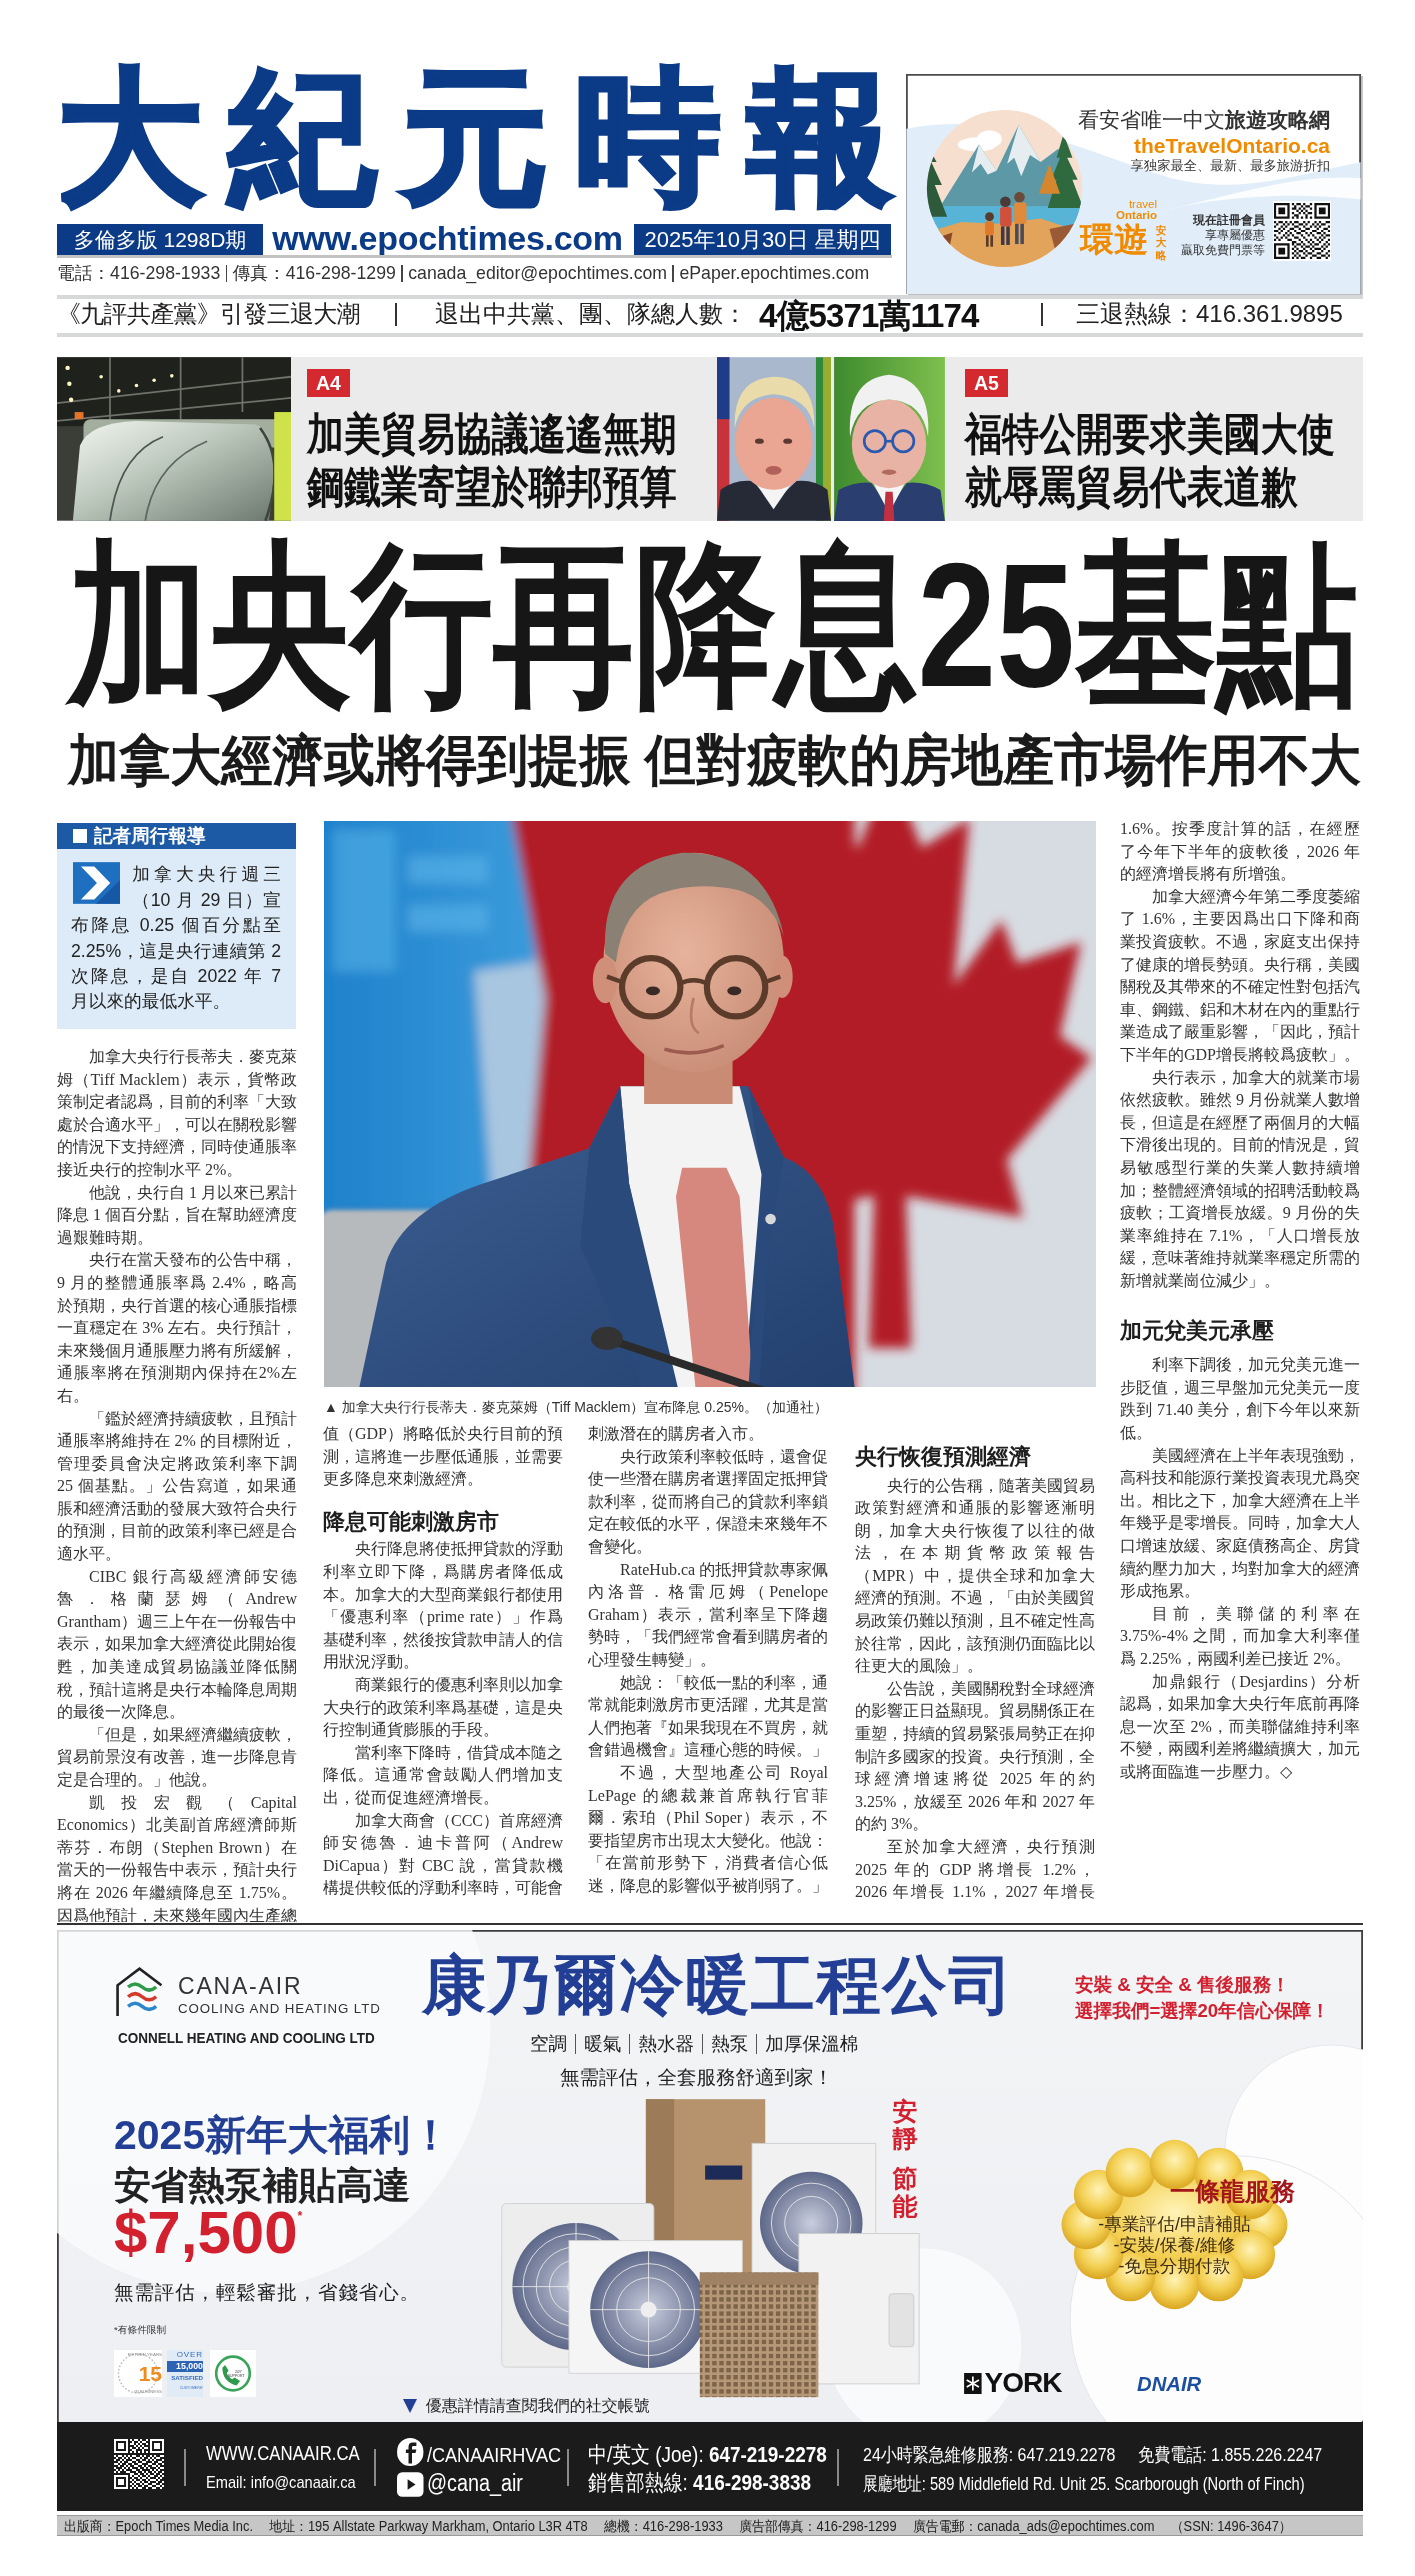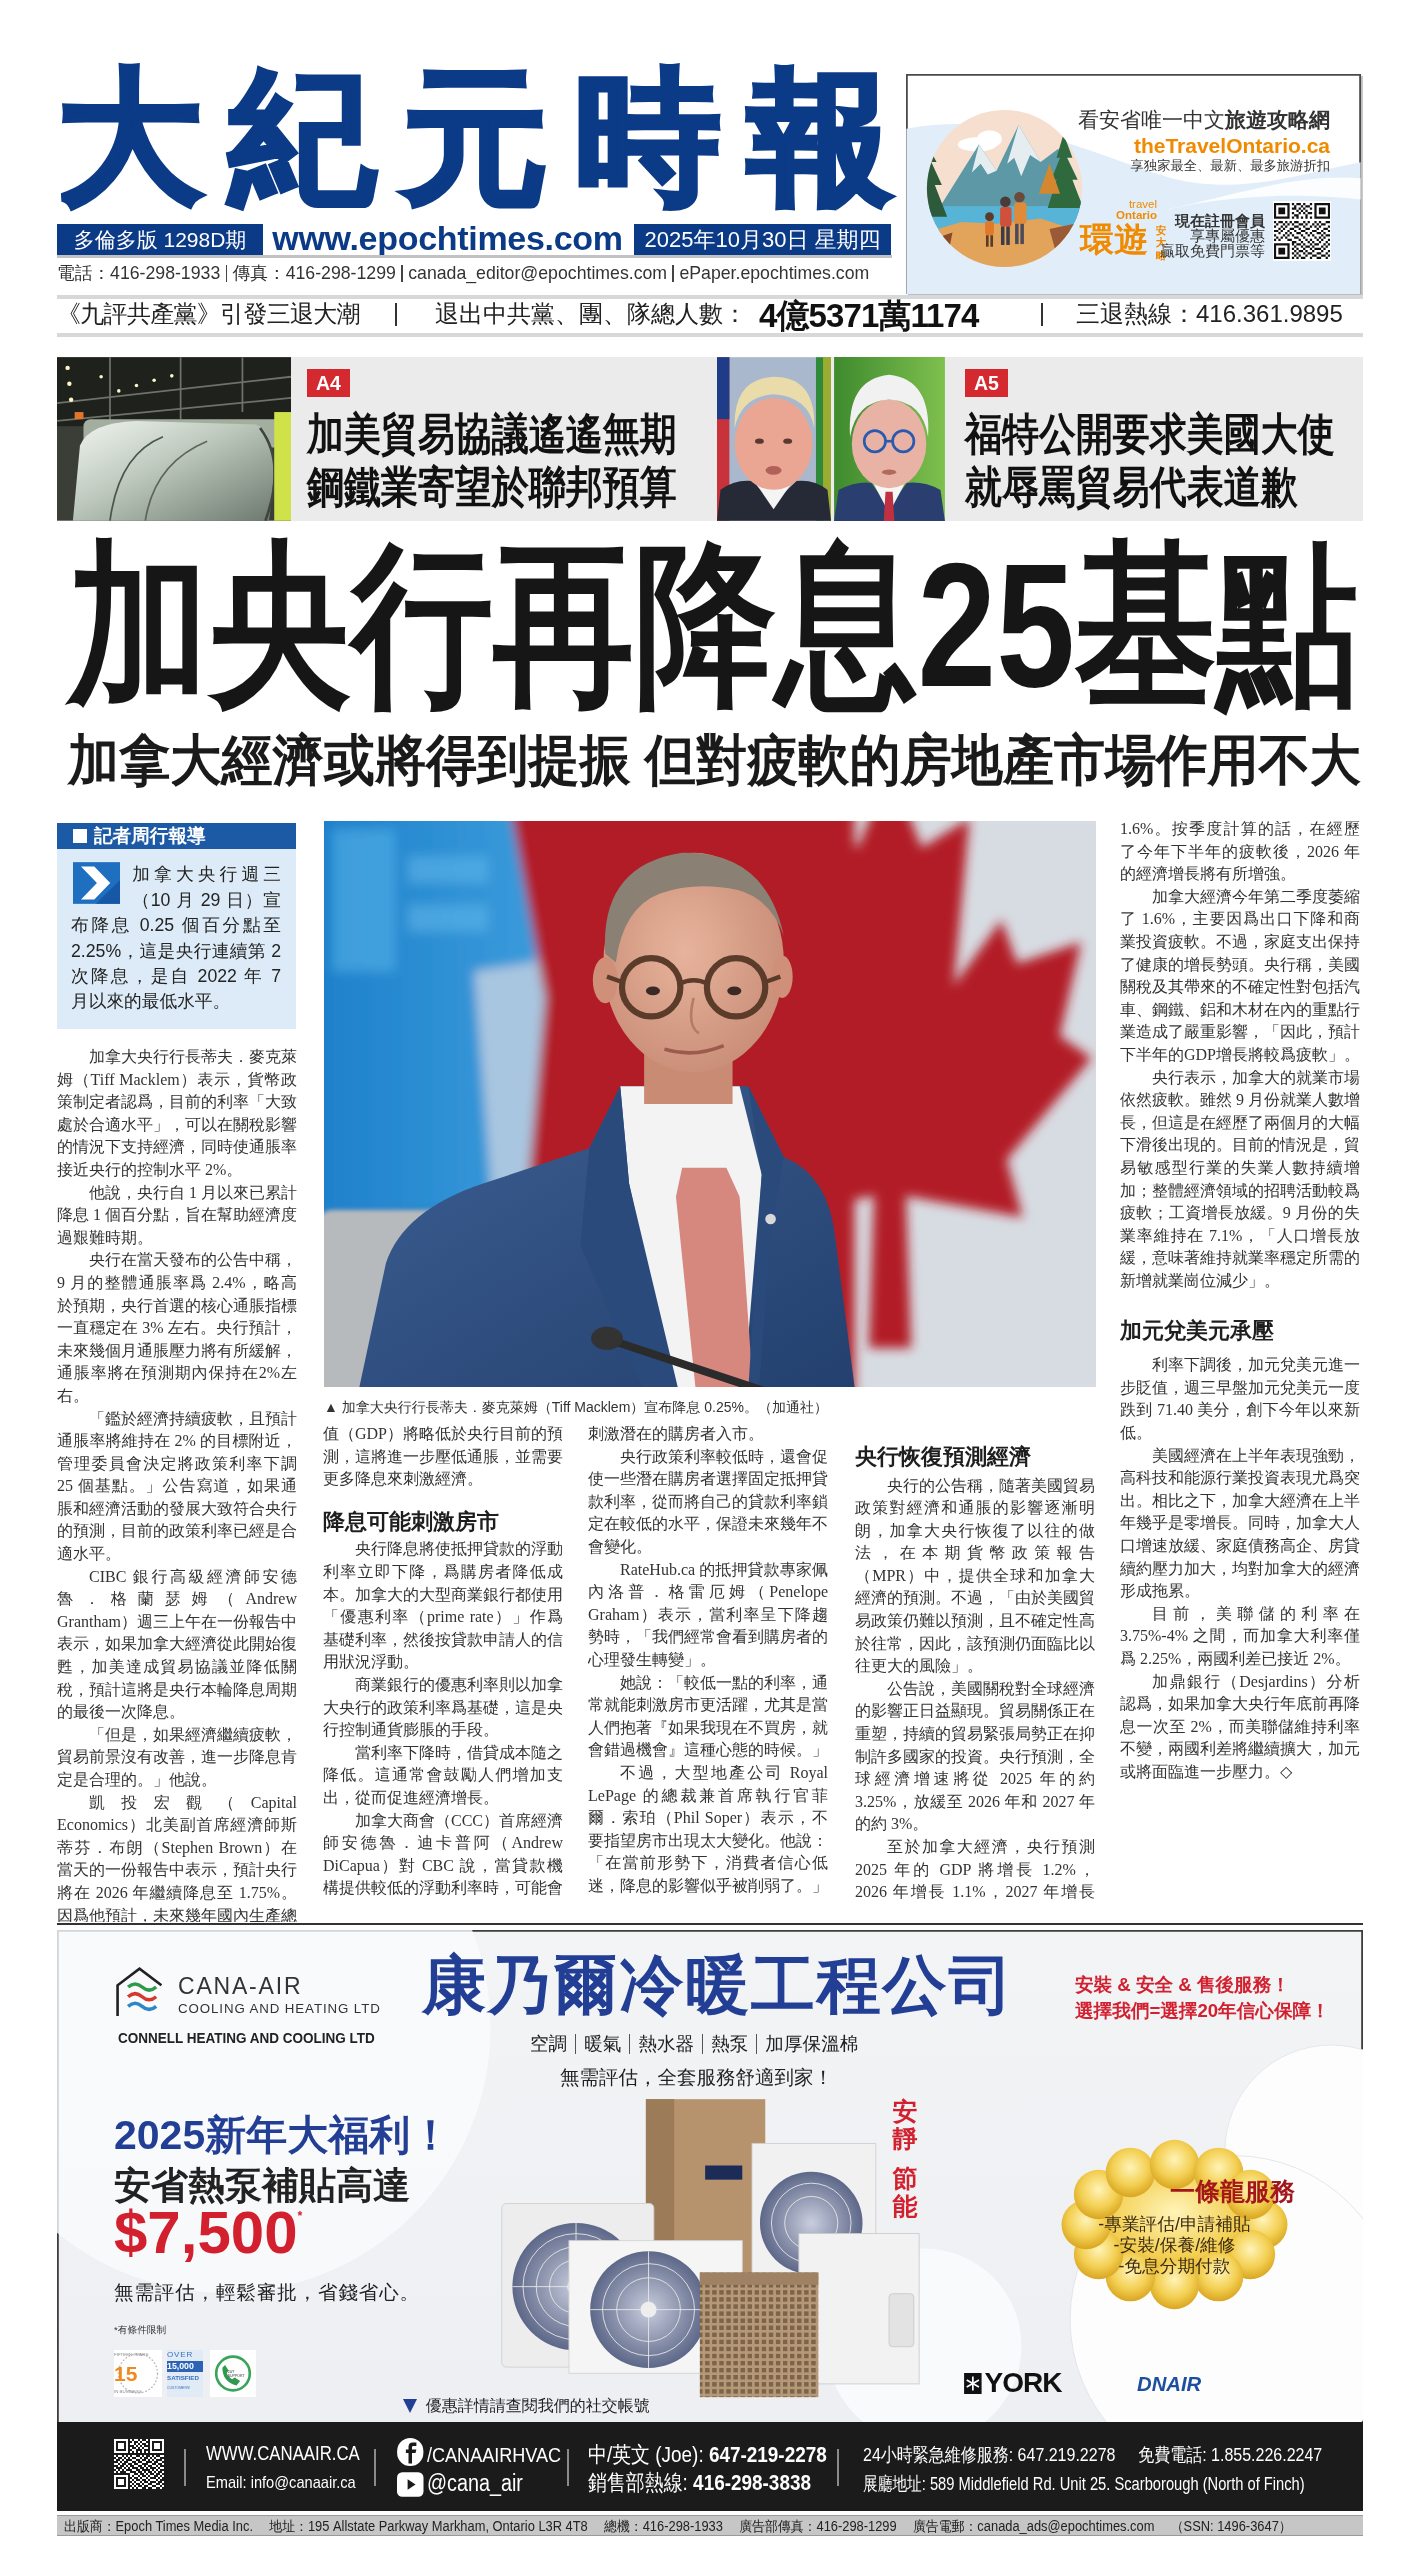--- a/index.html
+++ b/index.html
@@ -51,21 +51,21 @@
 .svc-row{display:flex;align-items:center}
 .svc{padding:0 8px;border-left:1.8px solid #555;line-height:19.5px}
 .svc:first-child{border-left:none;padding-left:0}
 .vert span{display:block;text-align:center}
 .band{position:absolute;left:0;top:492px;width:1306px;height:89px;background:#1b1b1b;color:#fff}
 .band .t{color:#fff}
 .bsep{position:absolute;top:26.5px;width:1.8px;height:37px;background:#8a8a8a}
 .narrow{transform:scaleX(.86);transform-origin:0 0}
 .pub{left:57px;top:2515px;width:1306px;height:21px;background:#c6c6c6;border-top:0.9px solid #9a9a9a;border-bottom:0.9px solid #9a9a9a;overflow:hidden}
 .pub .in{position:absolute;left:7px;top:0.9px;font-size:14px;line-height:18.6px;color:#222;white-space:nowrap;transform:scaleX(.92);transform-origin:0 0;display:flex;gap:17.7px}
-.badge{position:absolute;top:420px;height:47px;background:#fff;overflow:hidden;text-align:left}
+.badge{position:absolute;top:420px;height:47px;background:#fff;overflow:hidden;text-align:right}
 </style>
 </head>
 <body>
 
 <svg width="0" height="0" style="position:absolute">
   <defs>
     <symbol id="qr" viewBox="0 0 25 25">
       <path fill="currentColor" fill-rule="evenodd" d="M0 0h7v7h-7z M1 1h5v5h-5z M2 2h3v3h-3z M18 0h7v7h-7z M19 1h5v5h-5z M20 2h3v3h-3z M0 18h7v7h-7z M1 19h5v5h-5z M2 20h3v3h-3z
       M8 0h1v1h-1z M10 0h2v1h-2z M13 0h1v1h-1z M16 0h1v1h-1z M9 1h1v1h-1z M12 1h1v1h-1z M14 1h2v1h-2z M8 2h2v1h-2z M11 2h1v1h-1z M13 2h1v1h-1z M16 2h1v1h-1z M10 3h1v1h-1z M12 3h1v1h-1z M14 3h1v1h-1z M8 4h1v1h-1z M11 4h1v1h-1z M13 4h1v1h-1z M15 4h2v1h-2z M9 5h2v1h-2z M14 5h1v1h-1z M8 6h1v1h-1z M10 6h1v1h-1z M12 6h1v1h-1z M14 6h1v1h-1z M16 6h1v1h-1z
       M0 8h1v1h-1z M2 8h2v1h-2z M5 8h1v1h-1z M7 8h1v1h-1z M9 8h2v1h-2z M13 8h1v1h-1z M15 8h1v1h-1z M18 8h1v1h-1z M20 8h1v1h-1z M23 8h2v1h-2z
@@ -155,21 +155,21 @@
   <div class="r" style="left:200px;width:51px;top:125px;font-size:11.5px;line-height:10.6px;color:#f08a00">
     <div>travel</div>
     <div style="font-weight:bold">Ontario</div>
   </div>
   <div class="abs nw" style="left:174px;top:146px;font-size:34px;line-height:39px;font-weight:bold;color:#f08a00">環遊</div>
   <div class="abs vert" style="left:248px;top:150px;width:14px;font-size:10.6px;line-height:12.4px;color:#f08a00;font-weight:bold">
     <span>安</span>
     <span>大</span>
     <span>略</span>
   </div>
-  <div class="r" style="right:96px;top:139px;font-size:15px;line-height:15px;color:#333">
+  <div class="r" style="right:96px;top:139px;font-size:12px;line-height:15px;color:#333">
     <div style="font-weight:bold">現在註冊會員</div>
     <div>享專屬優惠</div>
     <div>贏取免費門票等</div>
   </div>
   <svg class="abs" style="left:367px;top:127px;color:#111" width="58" height="60" viewBox="0 0 66 68">
       <rect width="66" height="68" fill="#fff"></rect>
       <use href="#qr" x="1" y="2" width="64" height="64"></use>
     </svg>
 </div>
 

